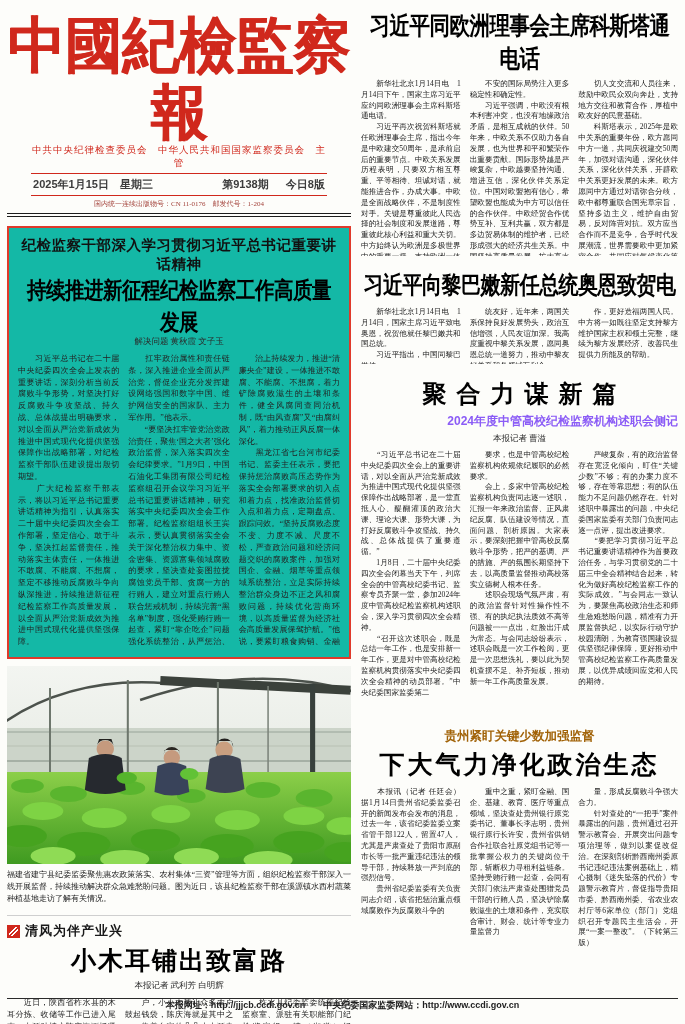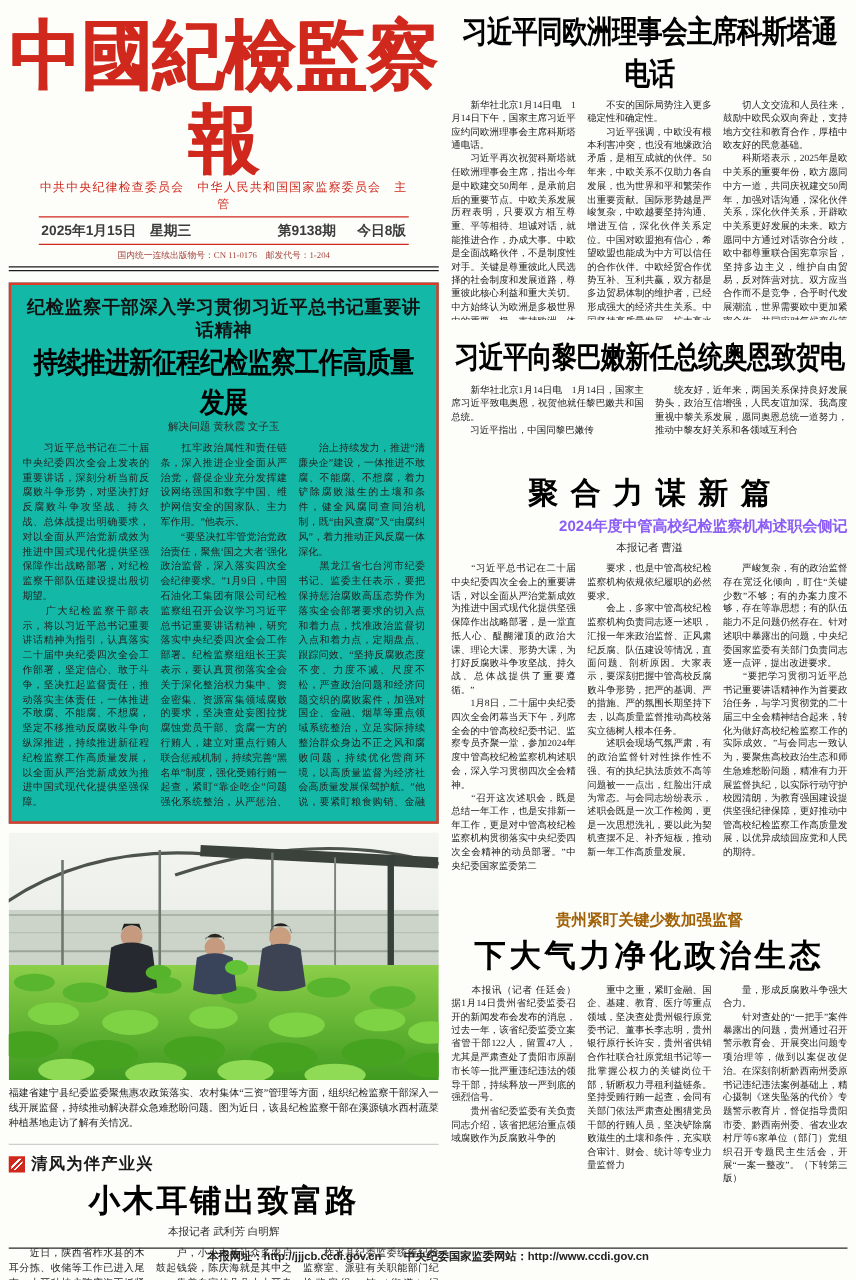--- a/index.html
+++ b/index.html
@@ -214,20 +214,21 @@
 　　双方还就乌克兰危机等问题交换了意见。习近平阐述了中方劝和促谈的原则立场。</div>
         </div>
       </section>
 
       <section class="art-lebanon">
         <div class="art-lebanon-headline">习近平向黎巴嫩新任总统奥恩致贺电</div>
         <div class="cols">
           <div class="col col-sm">　　新华社北京1月14日电　1月14日，国家主席习近平致电奥恩，祝贺他就任黎巴嫩共和国总统。
 　　习近平指出，中国同黎巴嫩传</div>
           <div class="col col-sm">　　统友好，近年来，两国关系保持良好发展势头，政治互信增强，人民友谊加深。我高度重视中黎关系发展，愿同奥恩总统一道努力，推动中黎友好关系和各领域互利合</div>
+          <div class="col col-sm">　　作，更好造福两国人民。中方将一如既往坚定支持黎方维护国家主权和领土完整，继续为黎方发展经济、改善民生提供力所能及的帮助。</div>
         </div>
       </section>
 
       <section class="art-review">
         <div class="review-headline">聚合力谋新篇</div>
         <div class="review-sub">2024年度中管高校纪检监察机构述职会侧记</div>
         <div class="byline">本报记者 曹溢</div>
         <div class="cols">
           <div class="col col-sm">　　“习近平总书记在二十届中央纪委四次全会上的重要讲话，对以全面从严治党新成效为推进中国式现代化提供坚强保障作出战略部署，是一堂直抵人心、醍醐灌顶的政治大课、理论大课、形势大课，为打好反腐败斗争攻坚战、持久战、总体战提供了重要遵循。”
 　　1月8日，二十届中央纪委四次全会闭幕当天下午，列席全会的中管高校纪委书记、监察专员齐聚一堂，参加2024年度中管高校纪检监察机构述职会，深入学习贯彻四次全会精神。

